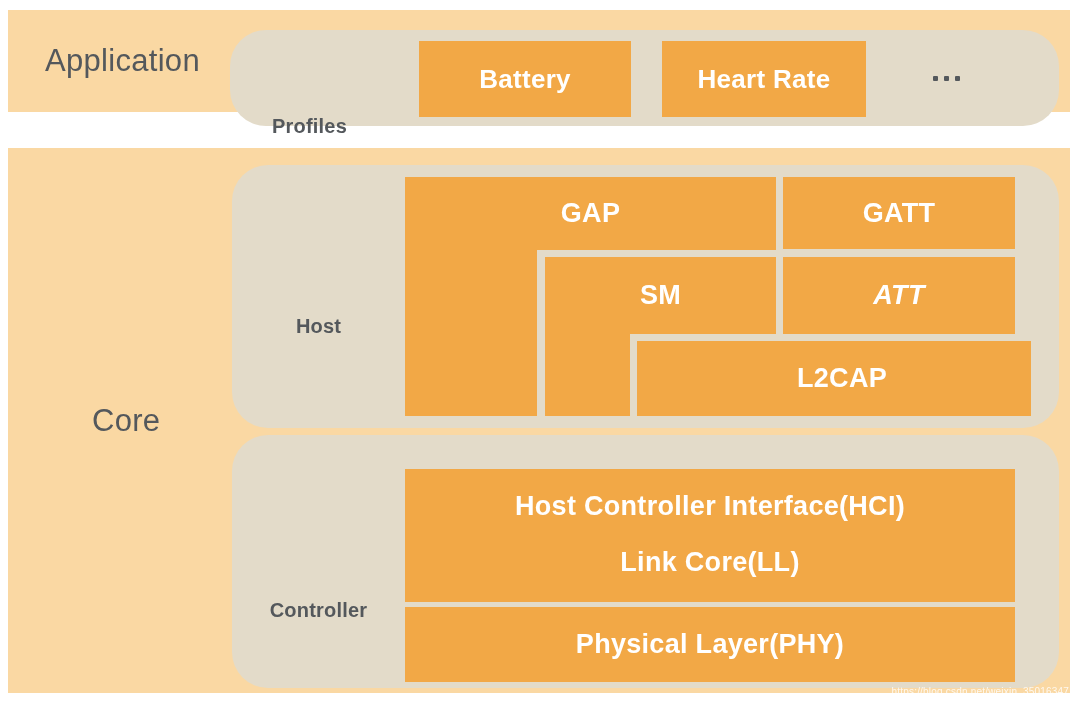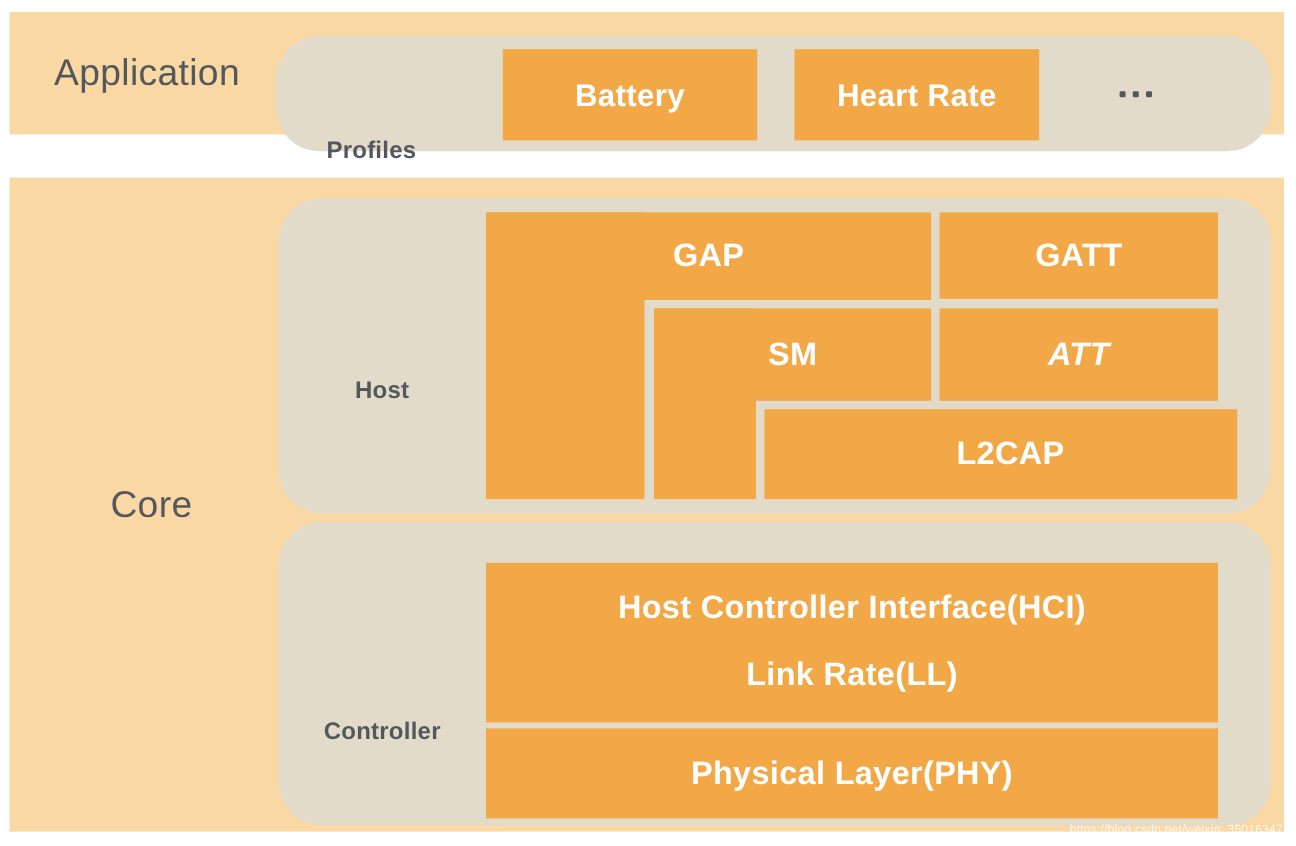--- a/index.html
+++ b/index.html
@@ -177,20 +177,20 @@
       <div class="block labeled block-att">ATT</div>
 
       <div class="block labeled block-l2cap">L2CAP</div>
     </div>
 
     <div class="container controller-container">
       <div class="container-label controller-label">Controller</div>
 
       <div class="block labeled block-hci">Host Controller Interface(HCI)</div>
 
-      <div class="block labeled block-ll">Link Rate(LL)</div>
+      <div class="block labeled block-ll">Link Core(LL)</div>
 
       <div class="block labeled block-phy">Physical Layer(PHY)</div>
     </div>
   </div>
 
   <div class="watermark">https://blog.csdn.net/weixin_35016347</div>
 </div>
 
 </body></html>

